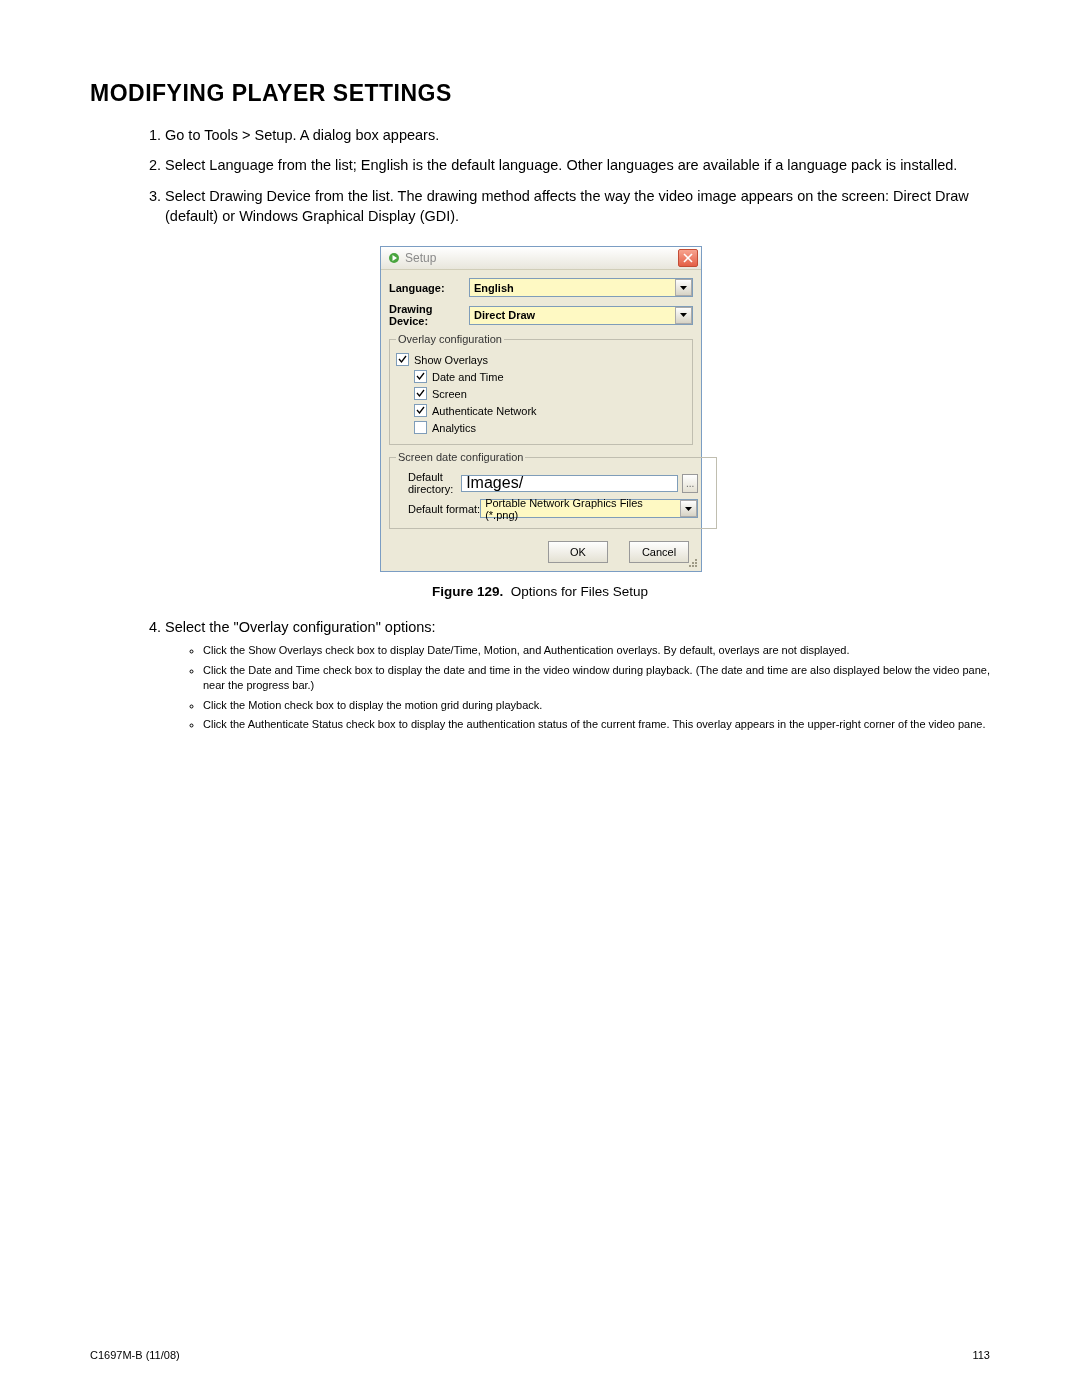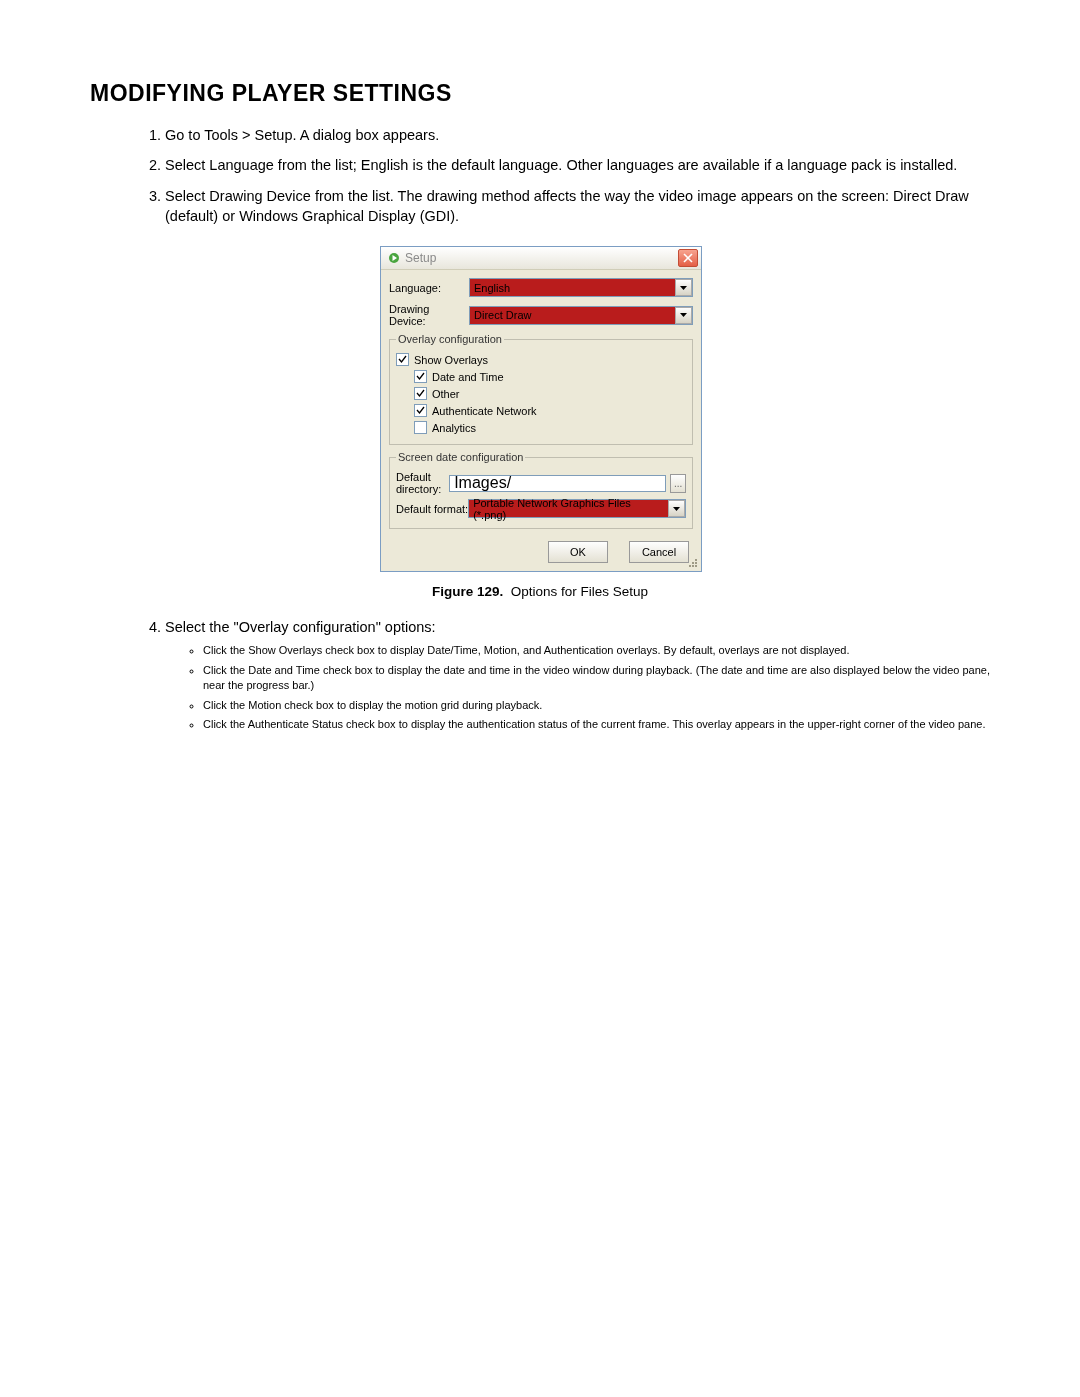--- a/index.html
+++ b/index.html
@@ -73,27 +73,28 @@
   }
   .close-btn svg { width: 10px; height: 10px; }
   .dialog-body {
     padding: 8px 8px 6px 8px;
   }
   .frow {
     display: flex;
     align-items: center;
     margin-bottom: 6px;
     font-size: 11px;
+    font-weight: bold;
   }
   .frow .lbl { width: 80px; }
   .combo {
     flex: 1;
     display: flex;
     border: 1px solid #7f9db9;
-    background: #b91c1c;
+    background: #fef9c3;
     height: 17px;
     align-items: center;
   }
   .combo .cval {
     flex: 1;
     padding: 0 4px;
     font-size: 11px;
   }
   .combo .carrow {
     width: 15px; height: 15px;
@@ -142,21 +143,21 @@
     content:'';
     position:absolute;
     left:1px; top:-1px;
     width:9px;height:11px;
     background: none;
   }
   .box.checked svg {
     position:absolute; left:0; top:0; width:11px; height:11px;
   }
   .dir-row {
-    display:flex; align-items:center; margin: 4px 0; font-size:11px;
+    display:flex; align-items:center; margin: 4px 12px; font-size:11px;
   }
   .browse-btn {
     width: 22px; height: 17px;
     border: 1px solid #999;
     background: linear-gradient(#fefefe, #e4e1d3);
     margin-left: 4px;
     font-size: 10px;
     display:flex;align-items:center;justify-content:center;
     color:#666;
   }
@@ -275,21 +276,21 @@
                 </svg>
               </span>
             <span>Date and Time</span>
           </div>
           <div class="chk indent">
             <span class="box checked">
                 <svg viewBox="0 0 11 11">
                   <polyline points="2,5 4.5,8 9,2" fill="none" stroke="#000" stroke-width="1.3"></polyline>
                 </svg>
               </span>
-            <span>Other</span>
+            <span>Screen</span>
           </div>
           <div class="chk indent">
             <span class="box checked">
                 <svg viewBox="0 0 11 11">
                   <polyline points="2,5 4.5,8 9,2" fill="none" stroke="#000" stroke-width="1.3"></polyline>
                 </svg>
               </span>
             <span>Authenticate Network</span>
           </div>
           <div class="chk indent">
@@ -349,13 +350,17 @@
       <span>Select the "Overlay configuration" options:</span>
       <ul class="bullets">
         <li>Click the Show Overlays check box to display Date/Time, Motion, and Authentication overlays. By default, overlays are not displayed.</li>
         <li>Click the Date and Time check box to display the date and time in the video window during playback. (The date and time are also displayed below the video pane, near the progress bar.)</li>
         <li>Click the Motion check box to display the motion grid during playback.</li>
         <li>Click the Authenticate Status check box to display the authentication status of the current frame. This overlay appears in the upper-right corner of the video pane.</li>
       </ul>
     </li>
   </ol>
 
+  <div class="footer">
+    <span>C1697M-B (11/08)</span>
+    <span>113</span>
+  </div>
 </div>
 
 </body></html>

